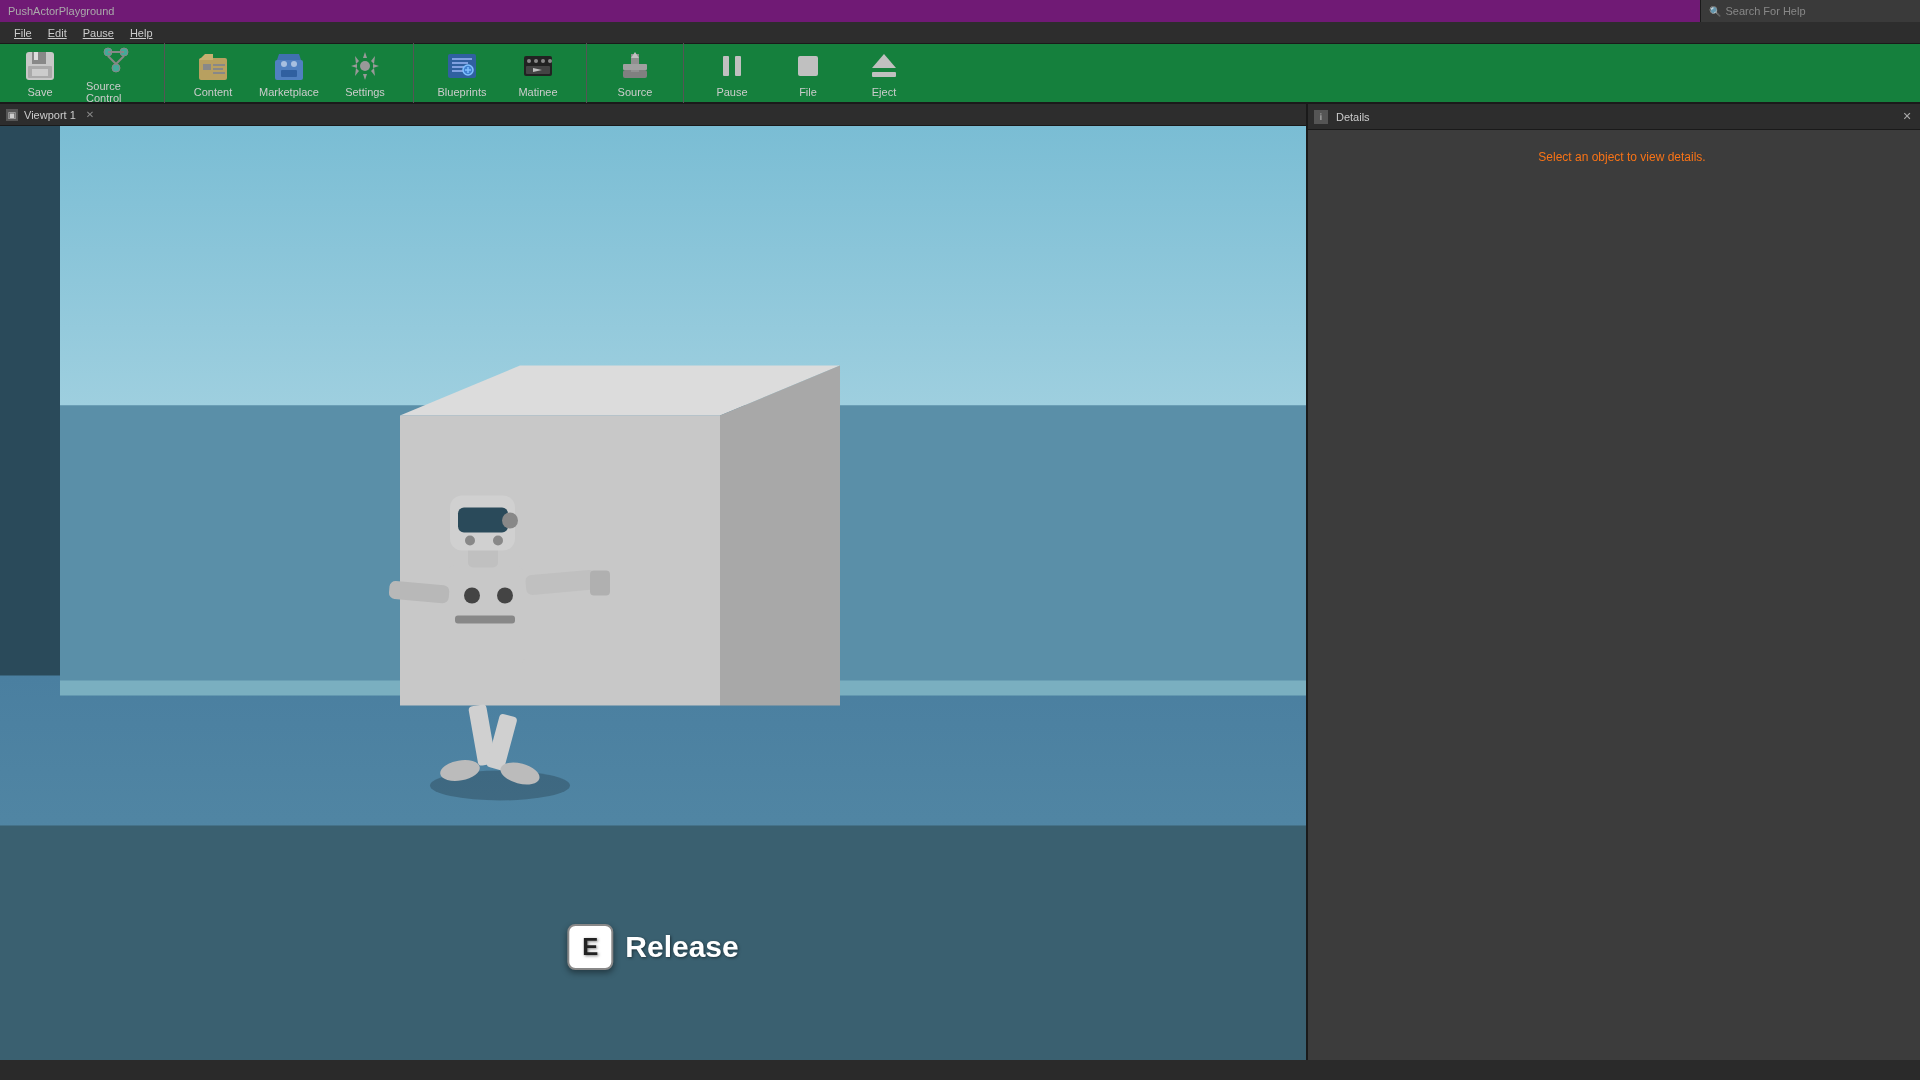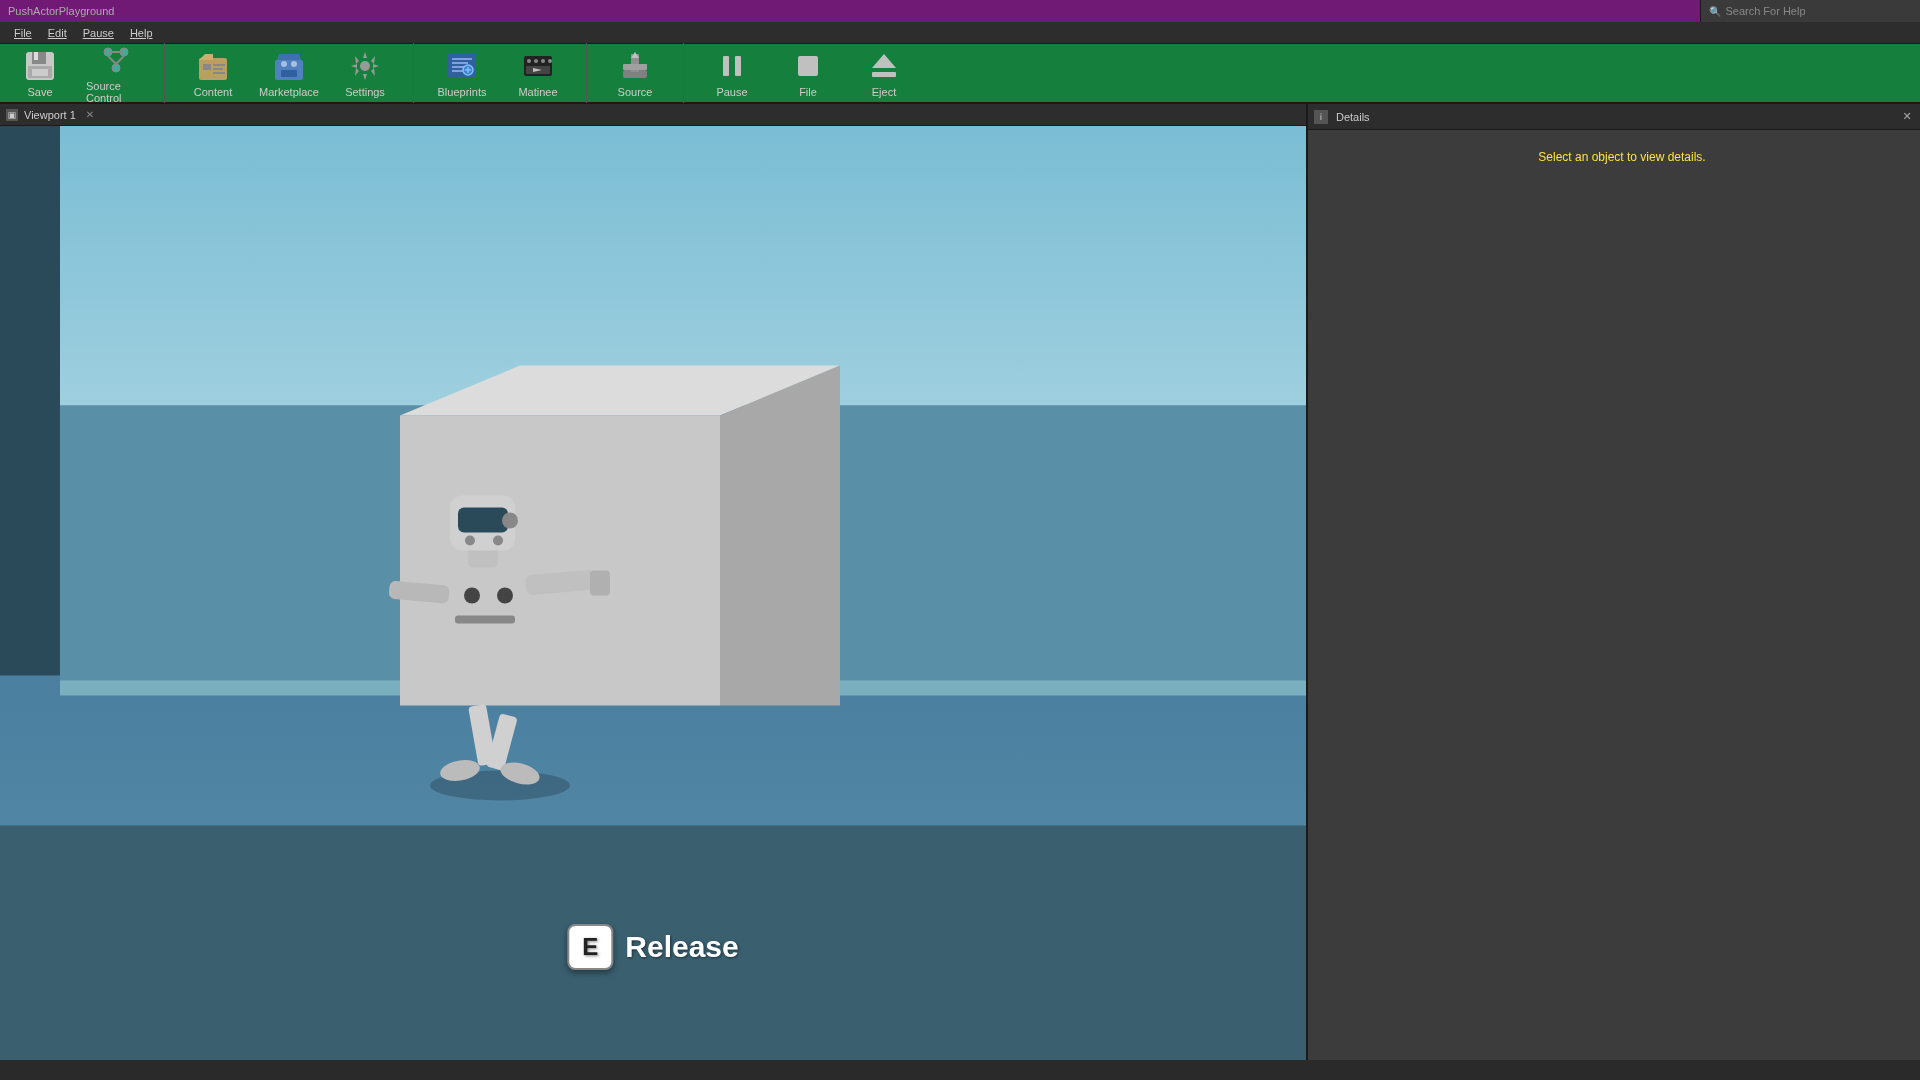--- a/index.html
+++ b/index.html
@@ -224,21 +224,21 @@
       font-size: 11px;
       color: #aaa;
     }
     #details-content {
       flex: 1;
       display: flex;
       align-items: flex-start;
       justify-content: center;
       padding-top: 20px;
       font-size: 12px;
-      color: #fde047;
+      color: #f97316;
       padding-left: 16px;
     }
   </style>
 </head>
 <body>
 
 <div id="title-bar">
   <div id="title-bar-left">
     <span>PushActorPlayground</span>
   </div>

